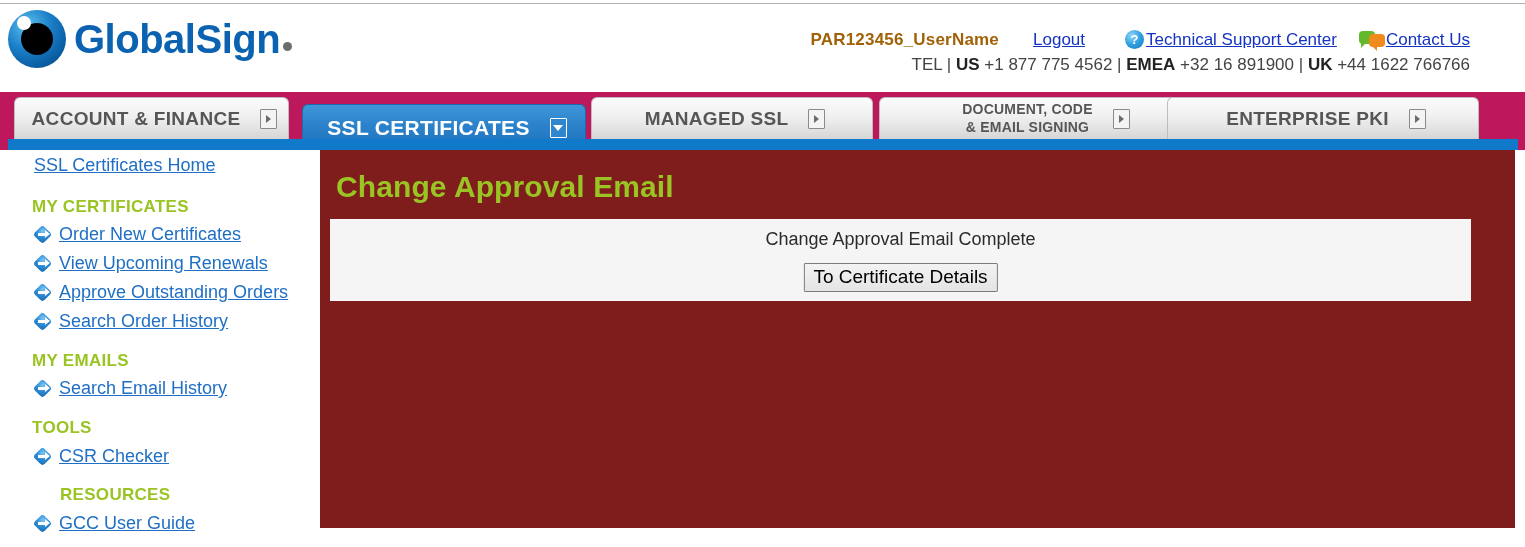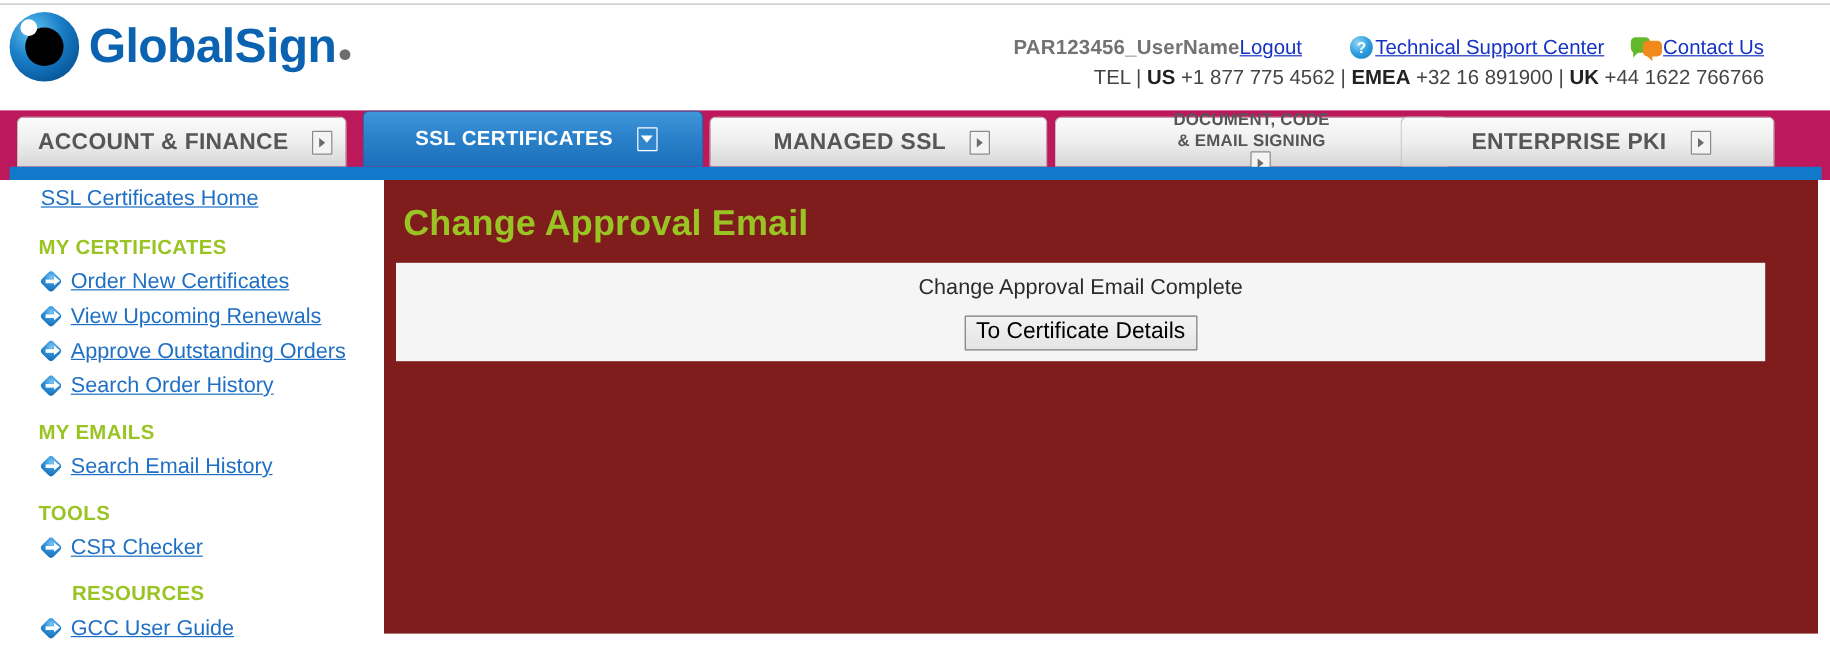--- a/index.html
+++ b/index.html
@@ -85,21 +85,22 @@
     font-size: 17px;
     color: #555555;
     display: flex;
     align-items: center;
     justify-content: flex-end;
     gap: 0px;
     line-height: 1;
   }
   .username {
     font-weight: bold;
-    color: #737373;
+    color: #a16207;
+    margin-right: 34px;
     letter-spacing: 0.2px;
   }
   .hlink {
     color: #1433c2;
     text-decoration: underline;
     font-size: 17px;
   }
   .logout-link { margin-right: 40px; }
   .help-icon {
     width: 19px; height: 19px;
@@ -181,26 +182,26 @@
     box-sizing: border-box;
     border: 1px solid #bdbdbd;
     border-bottom: none;
     background: linear-gradient(to bottom, #fbfbfb 0%, #f0f0f0 45%, #e0e0e0 80%, #d5d5d5 100%);
     color: #565656;
     font-weight: bold;
     font-size: 19px;
     letter-spacing: 0.3px;
   }
   .tab.active {
-    top: 0px;
+    top: 12px;
     height: 47px;
     background: linear-gradient(to bottom, #3f96d8 0%, #2b82cb 45%, #1d6fbb 100%);
     border-color: #1a6aad;
     color: #ffffff;
-    font-size: 17px;
+    font-size: 21px;
   }
   .tab .tab-label { padding: 0 6px; text-align: center; }
   .tab.two-line .tab-label {
     font-size: 14px;
     line-height: 1.25;
     letter-spacing: 0.2px;
   }
   .tab-arrow {
     width: 15px; height: 18px;
     border: 1px solid #8a8a8a;
@@ -225,21 +226,21 @@
   }
   .tab.active .tab-arrow i {
     border-left: 5px solid transparent;
     border-right: 5px solid transparent;
     border-top: 6px solid #ffffff;
     border-bottom: none;
   }
   #tab-0 { left: 14px;   width: 275px; }
   #tab-1 { left: 302px;  width: 284px; }
   #tab-2 { left: 591px;  width: 282px; }
-  #tab-3 { left: 879px;  width: 328px; flex-direction: column; }
+  #tab-3 { left: 879px;  width: 328px; }
   #tab-4 { left: 1167px; width: 312px; }
 
   
   .sidebar {
     position: absolute;
     left: 0; top: 150px;
     width: 330px;
     height: 397px;
     background: #ffffff;
   }

